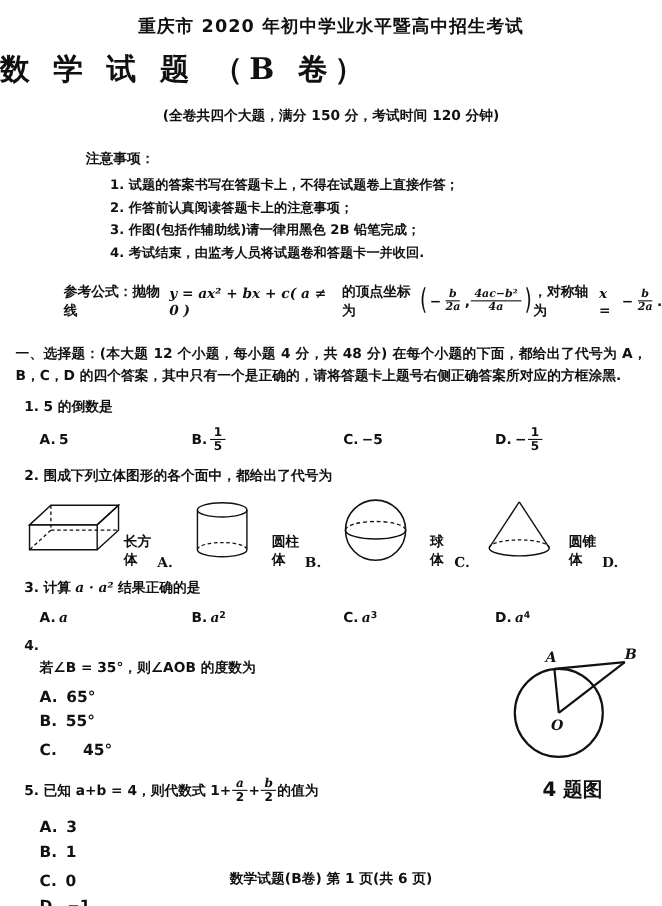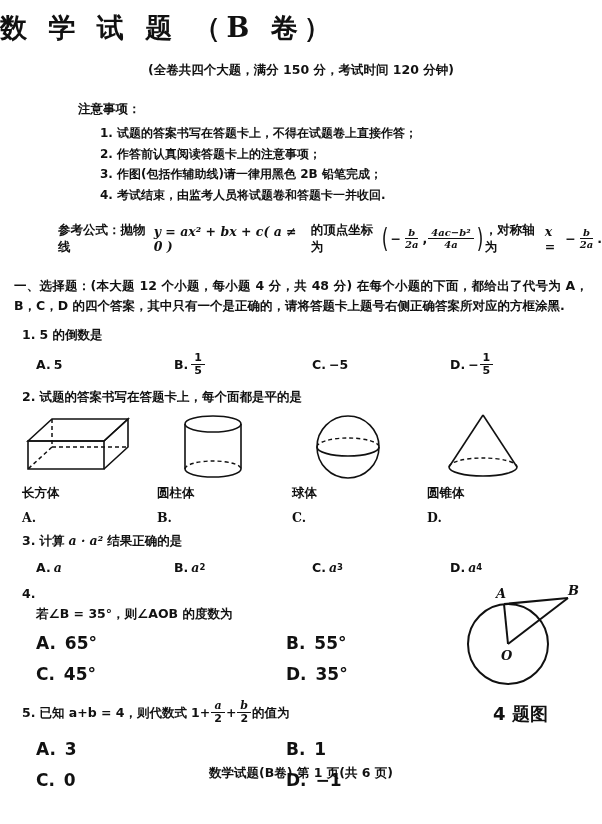--- a/index.html
+++ b/index.html
@@ -124,36 +124,37 @@
   }
   .opts .opt {
     width: 138px;
     display: flex;
     align-items: center;
   }
   .opts-2col { display: block; margin: 6px 0 0 14px; }
   .opts-2col .orow {
     display: flex;
     margin-top: 4px;
-    font-size: 17px;
-    font-weight: bold;
+    font-size: 14px;
+    font-weight: bold;
+    flex-direction: column;
   }
   .opts-2col .orow .opt { width: 250px; }
 
   
   .figrow {
     display: flex;
     margin: 4px 0 0 22px;
     width: 540px;
   }
   .figcell {
     width: 135px;
     display: flex;
-    flex-direction: column;
-    align-items: flex-start;
+    flex-direction: row;
+    align-items: flex-end;
   }
   .figcap {
     font-size: 12.5px;
     font-weight: bold;
     margin-top: 2px;
     font-family: "DejaVu Sans", "Liberation Sans", sans-serif;
   }
   .figlabel {
     font-size: 12.5px;
     font-weight: bold;
@@ -173,32 +174,33 @@
     font-weight: bold;
     margin-top: 2px;
     font-family: "DejaVu Sans", "Liberation Sans", sans-serif;
   }
 
   
   .footer {
     position: absolute;
     left: 0;
     right: 0;
-    top: 755px;
+    top: 777px;
     text-align: center;
     font-size: 12.5px;
     font-weight: bold;
     font-family: "DejaVu Sans", "Liberation Sans", sans-serif;
   }
 </style>
 </head>
 <body>
 
 <div class="page">
 
+  <div class="doc-title">重庆市 2020 年初中学业水平暨高中招生考试</div>
   <div class="doc-subtitle">数 学 试 题 （B 卷）</div>
   <div class="doc-info">(全卷共四个大题，满分 150 分，考试时间 120 分钟)</div>
 
   <div class="notice-block">
     <div class="notice-head">注意事项：</div>
     <div class="notice-item">1. 试题的答案书写在答题卡上，不得在试题卷上直接作答；</div>
     <div class="notice-item">2. 作答前认真阅读答题卡上的注意事项；</div>
     <div class="notice-item">3. 作图(包括作辅助线)请一律用黑色 2B 铅笔完成；</div>
     <div class="notice-item">4. 考试结束，由监考人员将试题卷和答题卡一并收回.</div>
   </div>
@@ -261,21 +263,21 @@
           <span class="num">1</span>
           <span class="den">5</span>
         </span>
       </div>
     </div>
   </div>
 
   <div class="q">
     <div class="q-stem">
       <span style="margin-right:4px">2.</span>
-      <span>试题的答案书写在答题卡上，每个面都是平的是</span>
+      <span>围成下列立体图形的各个面中，都给出了代号为</span>
     </div>
   </div>
   <div class="figrow">
 
     <div class="figcell">
       <svg width="112" height="72" viewBox="0 0 112 72">
         <g fill="none" stroke="#111" stroke-width="1.6">
           <path d="M6 30 L30 8 L106 8 L82 30 Z"></path>
           <path d="M6 30 L6 58 L82 58 L82 30 Z"></path>
           <path d="M82 30 L106 8 L106 36 L82 58"></path>
@@ -372,25 +374,21 @@
           <span style="margin-left:3px">65°</span>
         </div>
         <div class="opt">
           <span>B.</span>
           <span style="margin-left:3px">55°</span>
         </div>
       </div>
       <div class="orow">
         <div class="opt">
           <span>C.</span>
-          <span style="margin-left:3px">45°</span>
-        </div>
-        <div class="opt">
-          <span>D.</span>
-          <span style="margin-left:3px">35°</span>
+          <span style="margin-left:19px">45°</span>
         </div>
       </div>
     </div>
   </div>
 
   <div class="circfig">
     <svg width="130" height="112" viewBox="0 0 130 112">
       <circle cx="52" cy="60" r="40" fill="none" stroke="#111" stroke-width="2"></circle>
 
       <line x1="52" y1="60" x2="48" y2="20" stroke="#111" stroke-width="2"></line>

